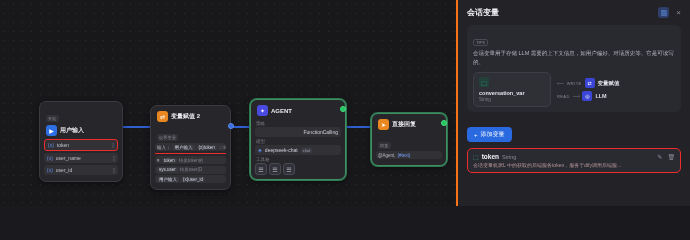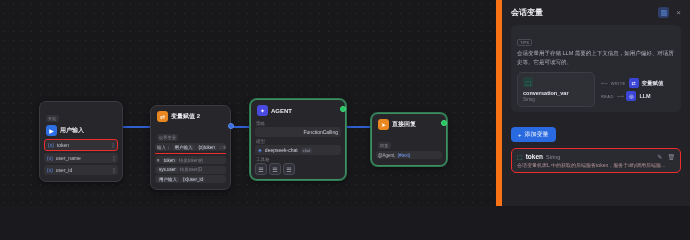--- a/index.html
+++ b/index.html
@@ -86,23 +86,23 @@
   .tool-ic {
     width: 12px; height: 12px; border-radius: 3px;
     background: #31313a; border: 1px solid #4a4a54;
     display: flex; align-items: center; justify-content: center;
     font-size: 6px; color: #cfcfda;
   }
 
   
   #panel {
     position: absolute; right: 0; top: 0;
-    width: 194px; height: 206px;
+    width: 234px; height: 206px;
     background: #232327;
-    border-left: 6px solid #f97316;
+    border-left: 2px solid #f97316;
     padding: 7px 9px;
   }
   .p-head { display: flex; align-items: center; margin-bottom: 7px; }
   .p-title { font-size: 8px; font-weight: bold; color: #f0f0f5; }
   .p-actions { margin-left: auto; display: flex; align-items: center; gap: 7px; }
   .ic-btn { color: #8d8d98; font-size: 8px; line-height: 1; cursor: pointer; }
   .ic-book {
     width: 11px; height: 11px; border-radius: 3px;
     background: #2e3f6b; color: #6c9cf0;
     display: flex; align-items: center; justify-content: center; font-size: 7px;

